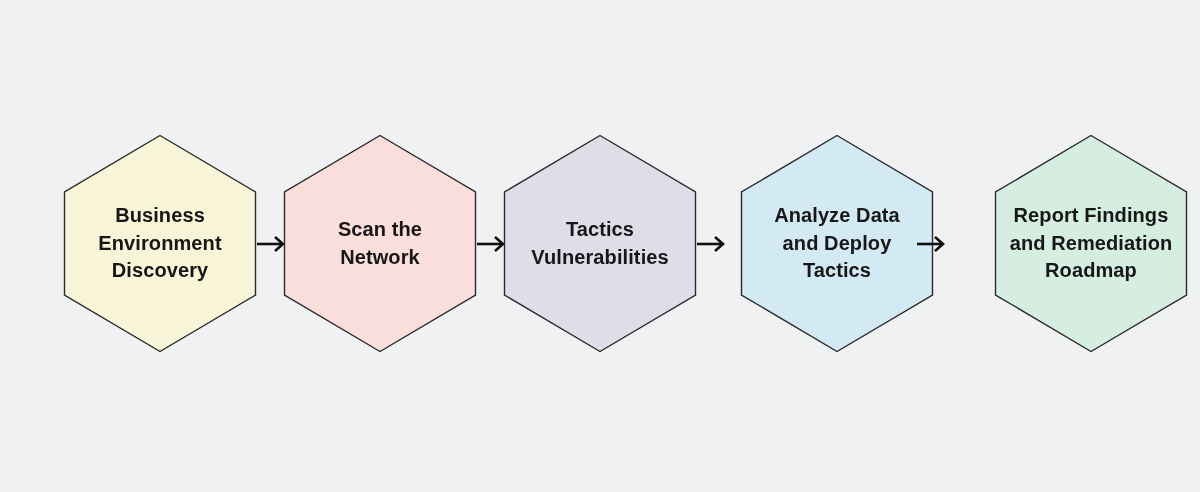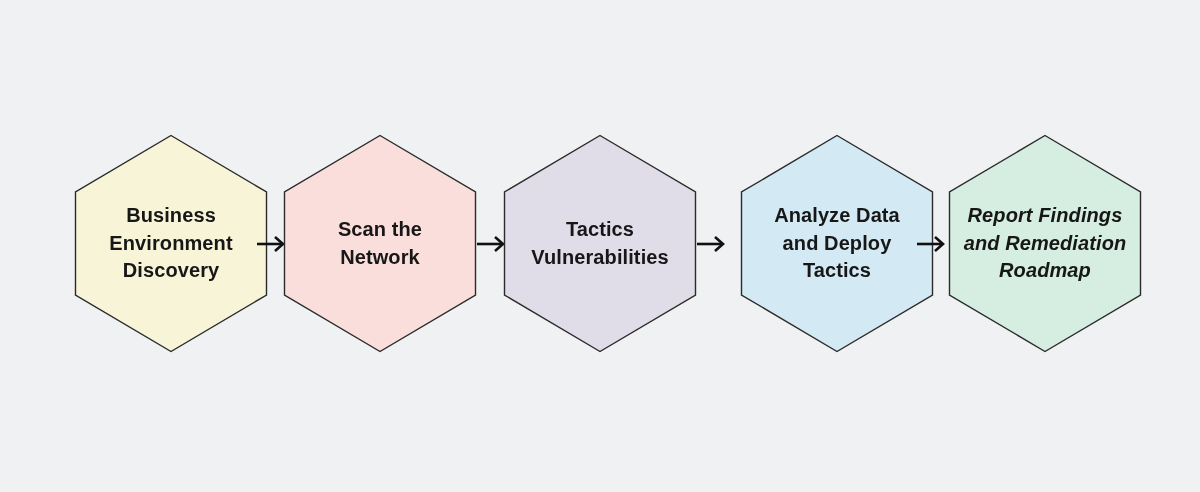--- a/index.html
+++ b/index.html
@@ -53,25 +53,25 @@
     height: 28px;
     display: block;
   }
   svg.arrow line,
   svg.arrow polyline {
     stroke: #111111;
     stroke-width: 2.6;
     fill: none;
   }
   
-  .n0 { left: 63px; margin-left: 11px; }
+  .n0 { left: 63px; }
   .n1 { left: 283px; }
   .n2 { left: 503px; }
   .n3 { left: 740px; }
-  .n4 { left: 948px; font-style: italic; }
+  .n4 { left: 994px; }
   .a0 { left: 256px; }
   .a1 { left: 476px; }
   .a2 { left: 696px; }
   .a3 { left: 916px; }
 </style>
 </head>
 <body>
 
 <div class="canvas">
 

